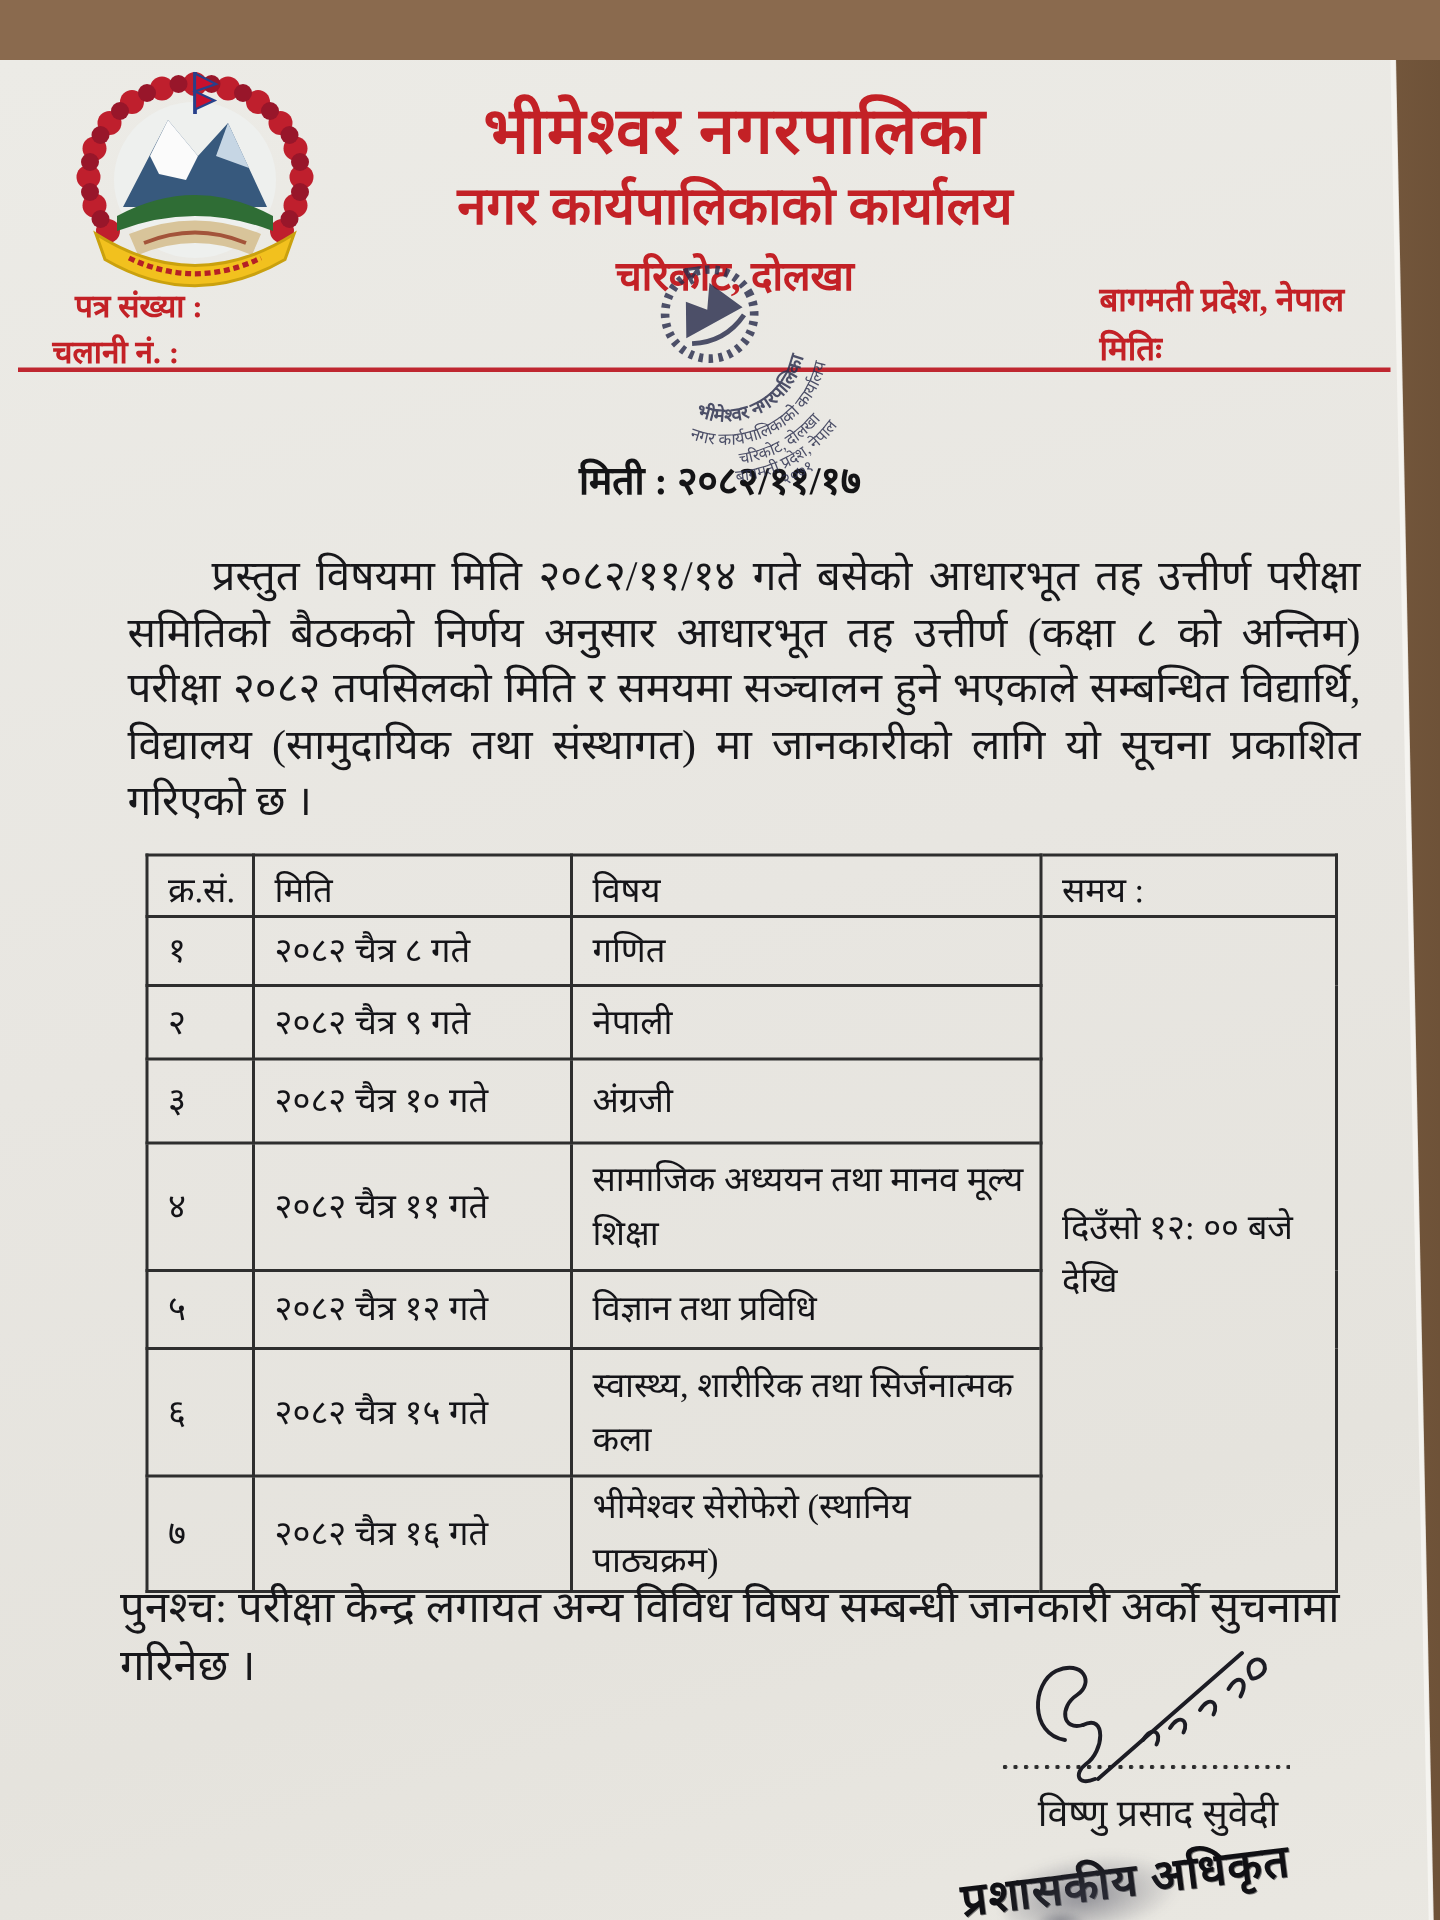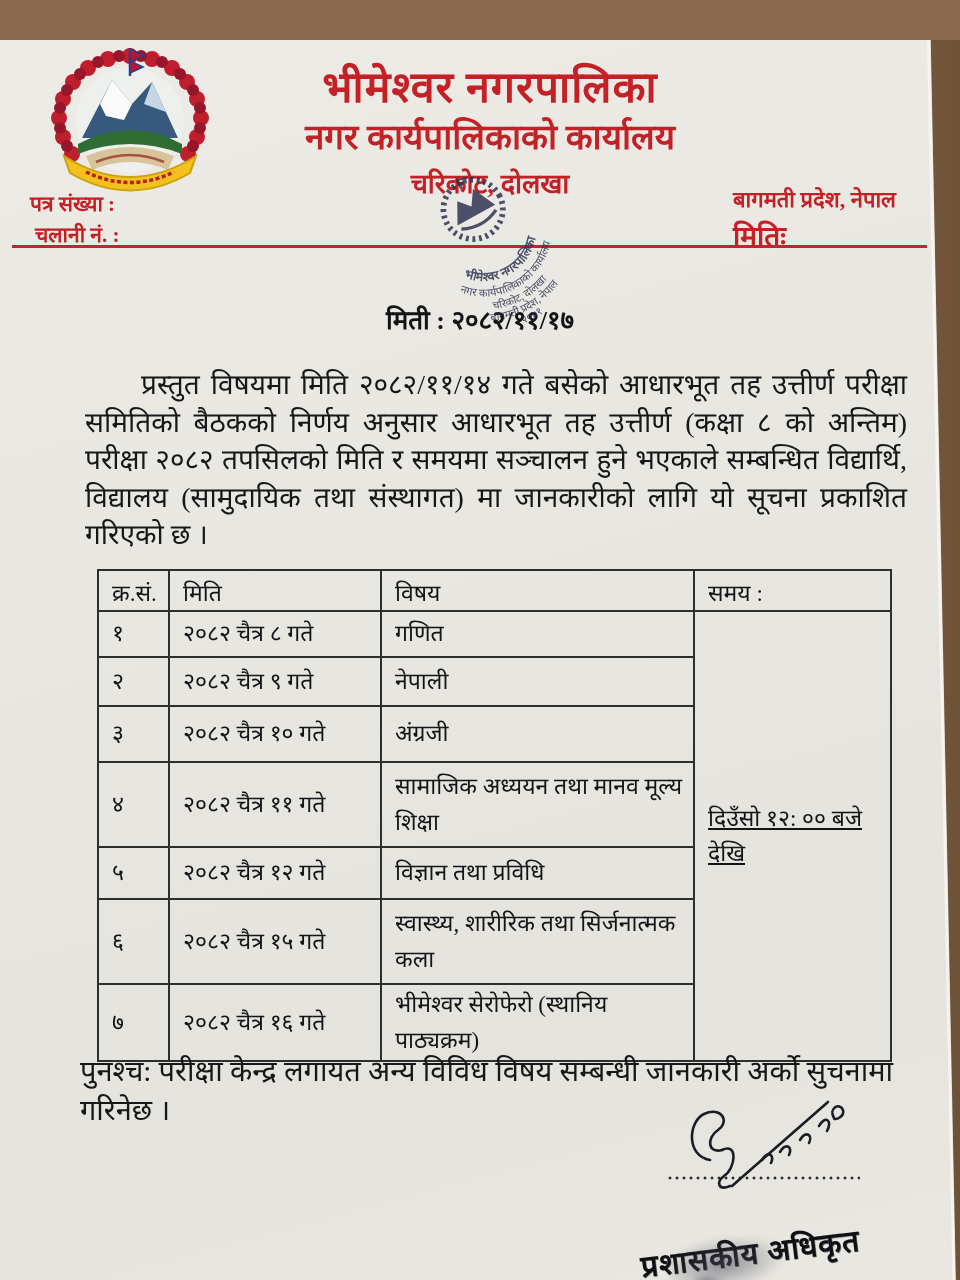--- a/index.html
+++ b/index.html
@@ -27,24 +27,24 @@
     opacity:.85;
   }
 
   .abs{position:absolute;}
   .red{color:#c32126;}
   .center{text-align:center;}
 
   .org-name{left:225px;top:16px;width:530px;font-size:43px;font-weight:700;letter-spacing:1px;}
   .office-name{left:225px;top:72px;width:530px;font-size:35px;font-weight:700;}
   .address-line{left:225px;top:124px;width:530px;font-size:27px;font-weight:700;}
-  .letter-no{left:30px;top:149px;font-size:21px;font-weight:700;}
+  .letter-no{left:50px;top:149px;font-size:21px;font-weight:700;}
   .dispatch-no{left:35px;top:180px;font-size:21px;font-weight:700;}
   .province-line{left:733px;top:143px;font-size:22px;font-weight:700;}
-  .date-label{left:733px;top:176px;font-size:28px;font-weight:700;}
+  .date-label{left:733px;top:176px;font-size:22px;font-weight:700;}
   .header-rule{left:12px;top:205px;width:915px;height:3px;background:#bf2730;}
 
   .subject-line{left:55px;top:224px;width:850px;font-size:26px;font-weight:700;color:#141416;}
   .subject-date{left:55px;top:261px;width:850px;font-size:26px;font-weight:700;color:#141416;}
 
   .body-par{
     left:85px;top:326px;width:822px;font-size:28px;line-height:37.5px;
     color:#17171a;text-align:justify;text-indent:56px;
   }
 
@@ -64,21 +64,21 @@
   .exam-table thead tr{height:35px;}
   .exam-table thead th{vertical-align:top;padding-top:5px;}
   .exam-table tbody td{vertical-align:middle;line-height:1.55;}
   .exam-table tbody tr:nth-child(1){height:46px;}
   .exam-table tbody tr:nth-child(2){height:49px;}
   .exam-table tbody tr:nth-child(3){height:56px;}
   .exam-table tbody tr:nth-child(4){height:85px;}
   .exam-table tbody tr:nth-child(5){height:52px;}
   .exam-table tbody tr:nth-child(6){height:85px;}
   .exam-table tbody tr:nth-child(7){height:52px;}
-  .time-cell{vertical-align:middle;line-height:1.7;text-decoration:underline;}
+  .time-cell{vertical-align:middle;line-height:1.7;}
 
   .postscript{left:80px;top:1010px;width:845px;font-size:29px;color:#17171a;}
 
   .sign-squiggle{left:676px;top:1056px;z-index:6;}
   .dotted-line{
     left:668px;top:1136px;width:192px;height:4px;
     background-image:radial-gradient(circle at 2px 2px,#2c2c2c 1.3px,transparent 1.7px);
     background-size:7px 4px;background-repeat:repeat-x;
   }
   .sign-name{left:652px;top:1150px;width:240px;text-align:center;font-size:25px;color:#17171a;}
@@ -269,20 +269,21 @@
       <path d="M46,54 C62,46 60,72 48,80 C40,86 42,95 54,90"></path>
       <path d="M152,6 L56,90"></path>
       <path d="M86,64 C92,54 99,59 95,67"></path>
       <path d="M104,56 C110,46 117,51 113,59"></path>
       <path d="M124,44 C130,34 137,39 133,47"></path>
       <path d="M143,30 C149,19 157,24 151,35"></path>
       <path d="M158,22 C152,12 164,6 167,14 C169,21 158,25 158,22"></path>
     </g>
   </svg>
   <div class="abs dotted-line"></div>
+  <div class="abs sign-name">विष्णु प्रसाद सुवेदी</div>
   <div class="abs sign-designation">प्रशासकीय अधिकृत</div>
   <div class="abs smudge"></div>
   <div class="abs smudge2"></div>
 
   <div class="abs footer-rule"></div>
   <div class="abs red center footer-motto">"ऐतिहासिक, धार्मिक र साँस्कृतिक धरोहर, प्रकृति र पर्यटनले समुन्नत भीमेश्वर"</div>
 
   <div class="paper-edge-highlight"></div>
   <div class="wood-edge"></div>
 </div>

